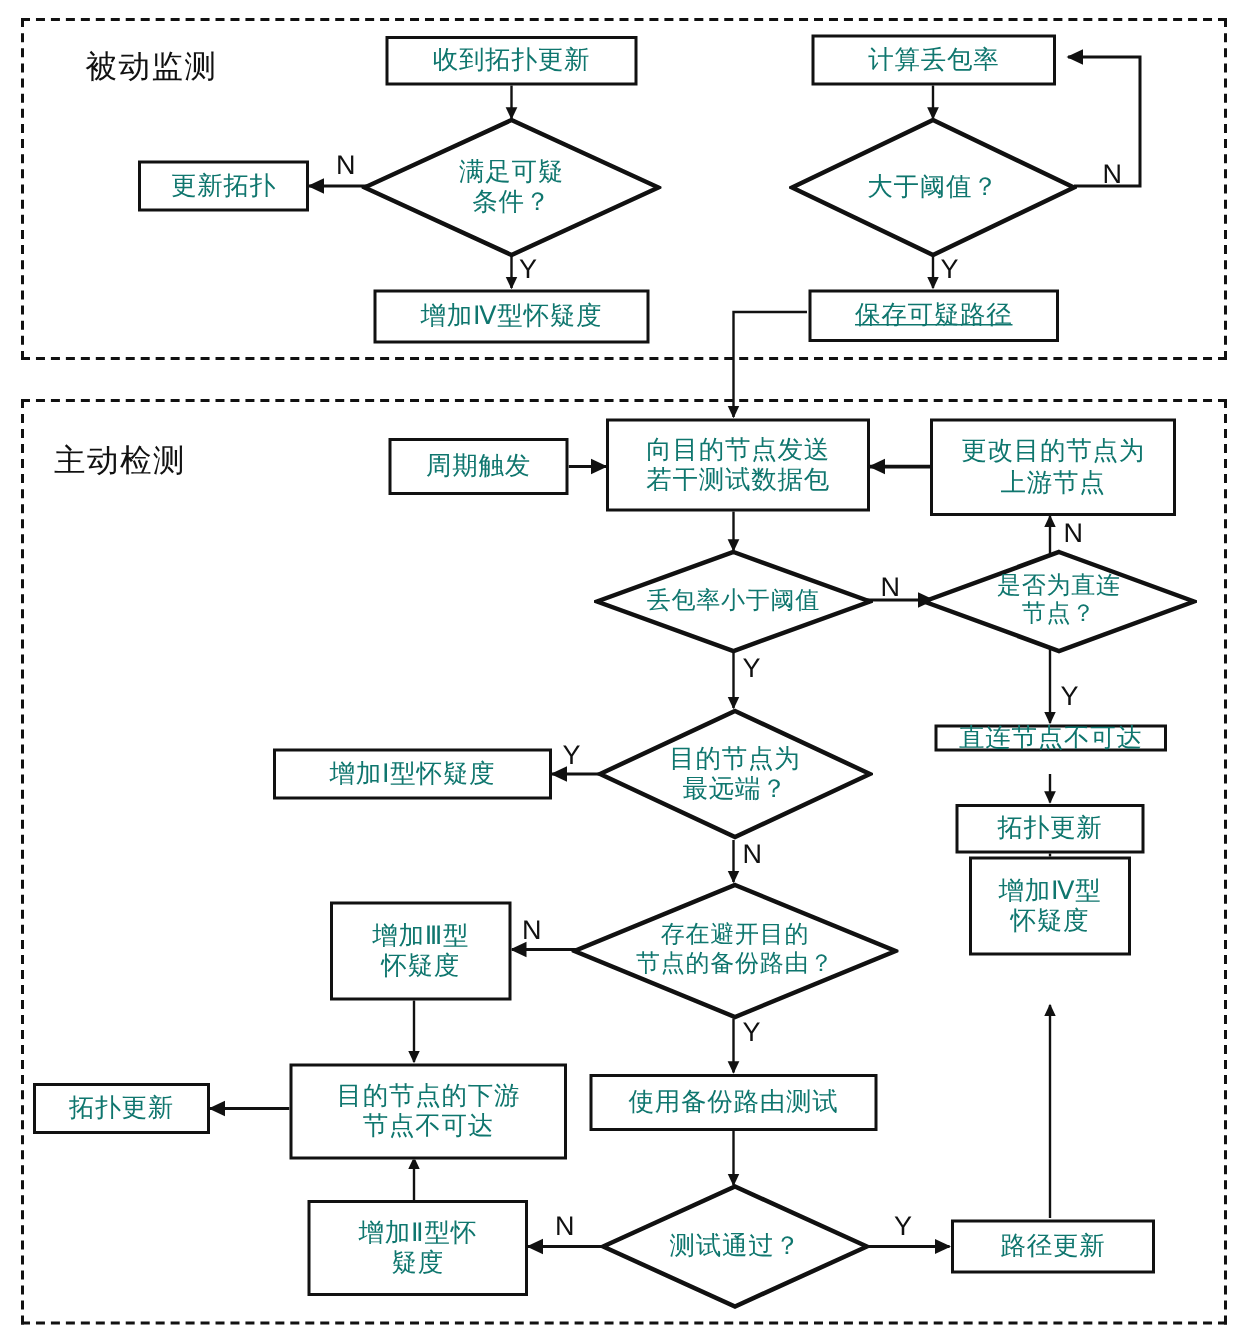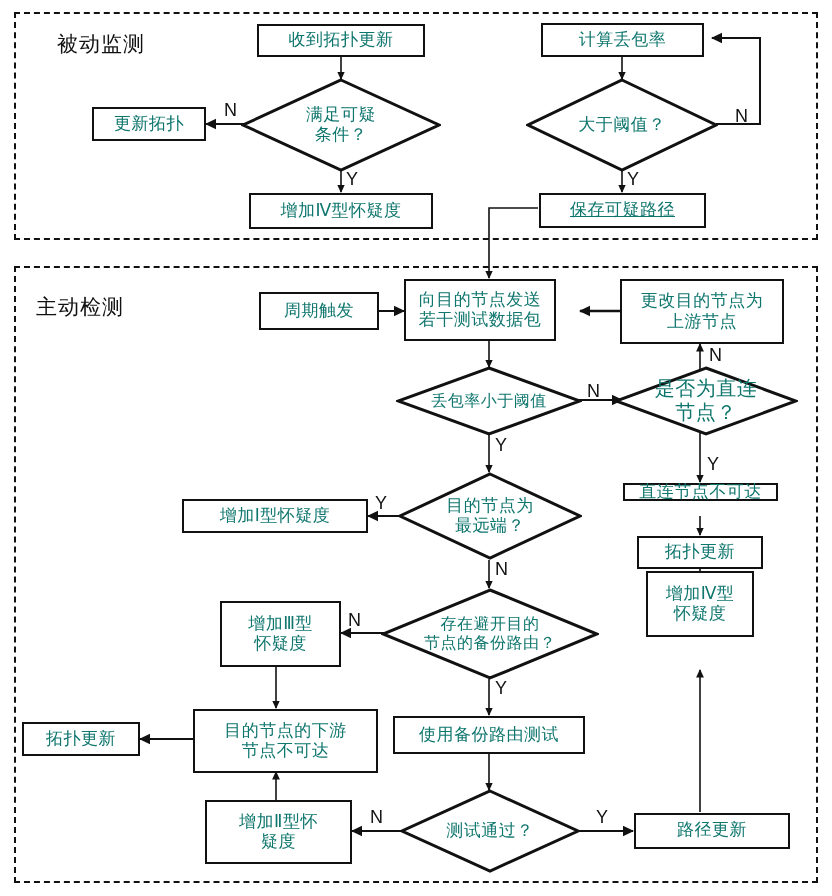--- a/index.html
+++ b/index.html
@@ -194,42 +194,42 @@
   </div>
 
   <div class="node rect" style="left:539px; top:193px; width:167px; height:35px;text-decoration:underline;">
     <span class="rect-label">保存可疑路径</span>
   </div>
 
   <div class="node rect" style="left:259px; top:292px; width:120px; height:38px;">
     <span class="rect-label">周期触发</span>
   </div>
 
-  <div class="node rect" style="left:404px; top:279px; width:152px; height:62px;">
+  <div class="node rect" style="left:404px; top:279px; width:176px; height:62px;">
     <span class="rect-label">向目的节点发送
 若干测试数据包</span>
   </div>
 
   <div class="node rect" style="left:620px; top:279px; width:164px; height:65px;">
     <span class="rect-label">更改目的节点为
 上游节点</span>
   </div>
 
   <div class="node diamond" style="left:396px; top:366px; width:186px; height:70px;">
     <svg class="diamond-shape" viewBox="0 0 186 70" preserveAspectRatio="none">
       <polygon points="93,2 184,35 93,68 2,35" fill="#ffffff" stroke="#111111" stroke-width="3" vector-effect="non-scaling-stroke"></polygon>
     </svg>
     <span class="diamond-label" style="font-size:16px;">丢包率小于阈值</span>
   </div>
 
   <div class="node diamond" style="left:614px; top:366px; width:184px; height:70px;">
     <svg class="diamond-shape" viewBox="0 0 184 70" preserveAspectRatio="none">
       <polygon points="92,2 182,35 92,68 2,35" fill="#ffffff" stroke="#111111" stroke-width="3" vector-effect="non-scaling-stroke"></polygon>
     </svg>
-    <span class="diamond-label" style="font-size:20px;">是否为直连
+    <span class="diamond-label" style="font-size:16px;">是否为直连
 节点？</span>
   </div>
 
   <div class="node rect" style="left:623px; top:483px; width:155px; height:18px;">
     <span class="rect-label">直连节点不可达</span>
   </div>
 
   <div class="node rect" style="left:637px; top:536px; width:126px; height:33px;">
     <span class="rect-label">拓扑更新</span>
   </div>
@@ -282,21 +282,21 @@
       <polygon points="90,2 178,42 90,82 2,42" fill="#ffffff" stroke="#111111" stroke-width="3" vector-effect="non-scaling-stroke"></polygon>
     </svg>
     <span class="diamond-label">测试通过？</span>
   </div>
 
   <div class="node rect" style="left:205px; top:800px; width:147px; height:64px;">
     <span class="rect-label">增加Ⅱ型怀
 疑度</span>
   </div>
 
-  <div class="node rect" style="left:634px; top:813px; width:156px; height:36px;font-family:Liberation Mono, monospace;">
+  <div class="node rect" style="left:634px; top:813px; width:136px; height:36px;">
     <span class="rect-label">路径更新</span>
   </div>
 
   <div class="edge-label" style="left:224px; top:101px;">N</div>
   <div class="edge-label" style="left:346px; top:170px;">Y</div>
   <div class="edge-label" style="left:735px; top:107px;">N</div>
   <div class="edge-label" style="left:627px; top:170px;">Y</div>
   <div class="edge-label" style="left:587px; top:382px;">N</div>
   <div class="edge-label" style="left:495px; top:436px;">Y</div>
   <div class="edge-label" style="left:709px; top:346px;">N</div>

